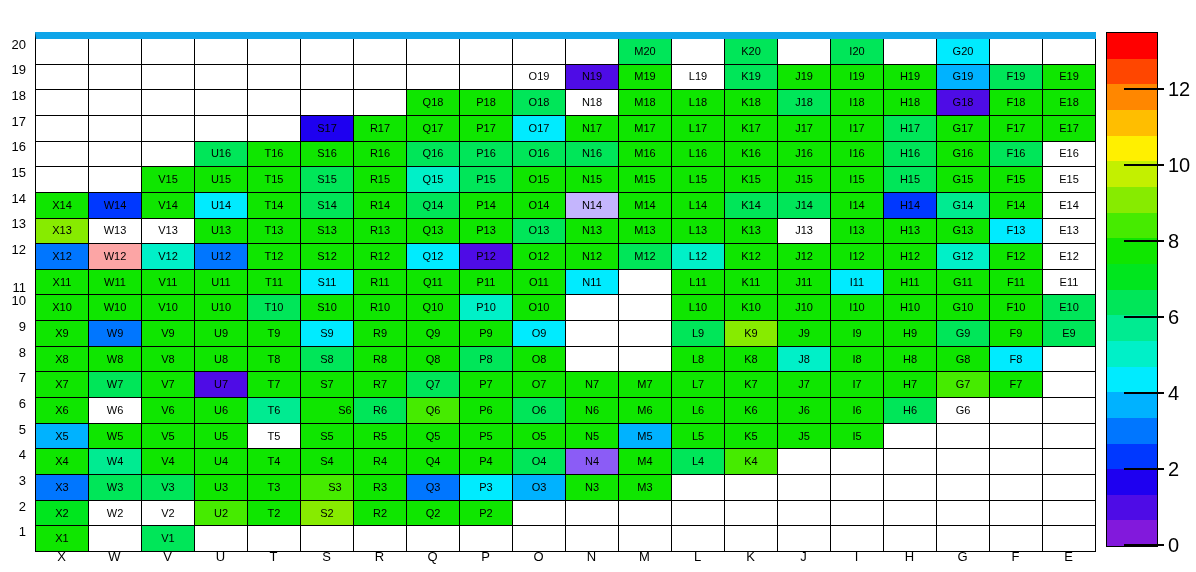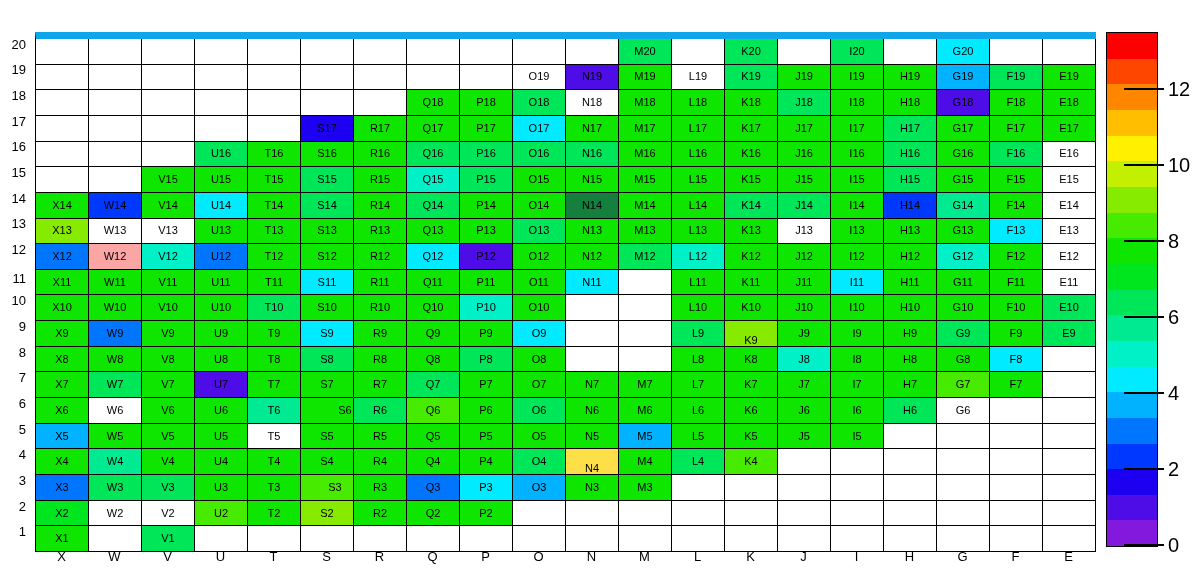--- a/index.html
+++ b/index.html
@@ -343,21 +343,21 @@
       </div>
       <div class="cell" style="background: rgb(0, 230, 89);">
         <span>Q14</span>
       </div>
       <div class="cell" style="background: rgb(15, 230, 0);">
         <span>P14</span>
       </div>
       <div class="cell" style="background: rgb(15, 230, 0);">
         <span>O14</span>
       </div>
-      <div class="cell" style="background: #15803d;">
+      <div class="cell" style="background: #c4b5fd;">
         <span>N14</span>
       </div>
       <div class="cell" style="background: rgb(15, 230, 0);">
         <span>M14</span>
       </div>
       <div class="cell" style="background: rgb(15, 230, 0);">
         <span>L14</span>
       </div>
       <div class="cell" style="background: rgb(0, 230, 89);">
         <span>K14</span>
@@ -642,21 +642,21 @@
         <span>P9</span>
       </div>
       <div class="cell" style="background: rgb(0, 235, 255);">
         <span>O9</span>
       </div>
       <div class="cell"></div>
       <div class="cell"></div>
       <div class="cell" style="background: rgb(0, 230, 89);">
         <span>L9</span>
       </div>
-      <div class="cell" style="background: rgb(135, 235, 0); align-items: flex-end;">
+      <div class="cell" style="background: rgb(135, 235, 0);">
         <span>K9</span>
       </div>
       <div class="cell" style="background: rgb(15, 230, 0);">
         <span>J9</span>
       </div>
       <div class="cell" style="background: rgb(15, 230, 0);">
         <span>I9</span>
       </div>
       <div class="cell" style="background: rgb(15, 230, 0);">
         <span>H9</span>
@@ -913,21 +913,21 @@
       </div>
       <div class="cell" style="background: rgb(15, 230, 0);">
         <span>Q4</span>
       </div>
       <div class="cell" style="background: rgb(15, 230, 0);">
         <span>P4</span>
       </div>
       <div class="cell" style="background: rgb(0, 230, 89);">
         <span>O4</span>
       </div>
-      <div class="cell" style="background: #fde047; align-items: flex-end;">
+      <div class="cell" style="background: #8b5cf6;">
         <span>N4</span>
       </div>
       <div class="cell" style="background: rgb(15, 230, 0);">
         <span>M4</span>
       </div>
       <div class="cell" style="background: rgb(0, 230, 89);">
         <span>L4</span>
       </div>
       <div class="cell" style="background: rgb(70, 235, 0);">
         <span>K4</span>
@@ -1048,21 +1048,21 @@
   <div class="yaxis">
       <div class="yl" style="top: 5.825px;">20</div>
       <div class="yl" style="top: 31.475px;">19</div>
       <div class="yl" style="top: 57.125px;">18</div>
       <div class="yl" style="top: 82.775px;">17</div>
       <div class="yl" style="top: 108.425px;">16</div>
       <div class="yl" style="top: 134.075px;">15</div>
       <div class="yl" style="top: 159.725px;">14</div>
       <div class="yl" style="top: 185.375px;">13</div>
       <div class="yl" style="top: 211.025px;">12</div>
-      <div class="yl" style="top: 240px;">11</div>
+      <div class="yl" style="top: 249px;">11</div>
       <div class="yl" style="top: 262.325px;">10</div>
       <div class="yl" style="top: 287.975px;">9</div>
       <div class="yl" style="top: 313.625px;">8</div>
       <div class="yl" style="top: 339.275px;">7</div>
       <div class="yl" style="top: 364.925px;">6</div>
       <div class="yl" style="top: 390.575px;">5</div>
       <div class="yl" style="top: 416.225px;">4</div>
       <div class="yl" style="top: 441.875px;">3</div>
       <div class="yl" style="top: 467.525px;">2</div>
       <div class="yl" style="top: 493.175px;">1</div>

